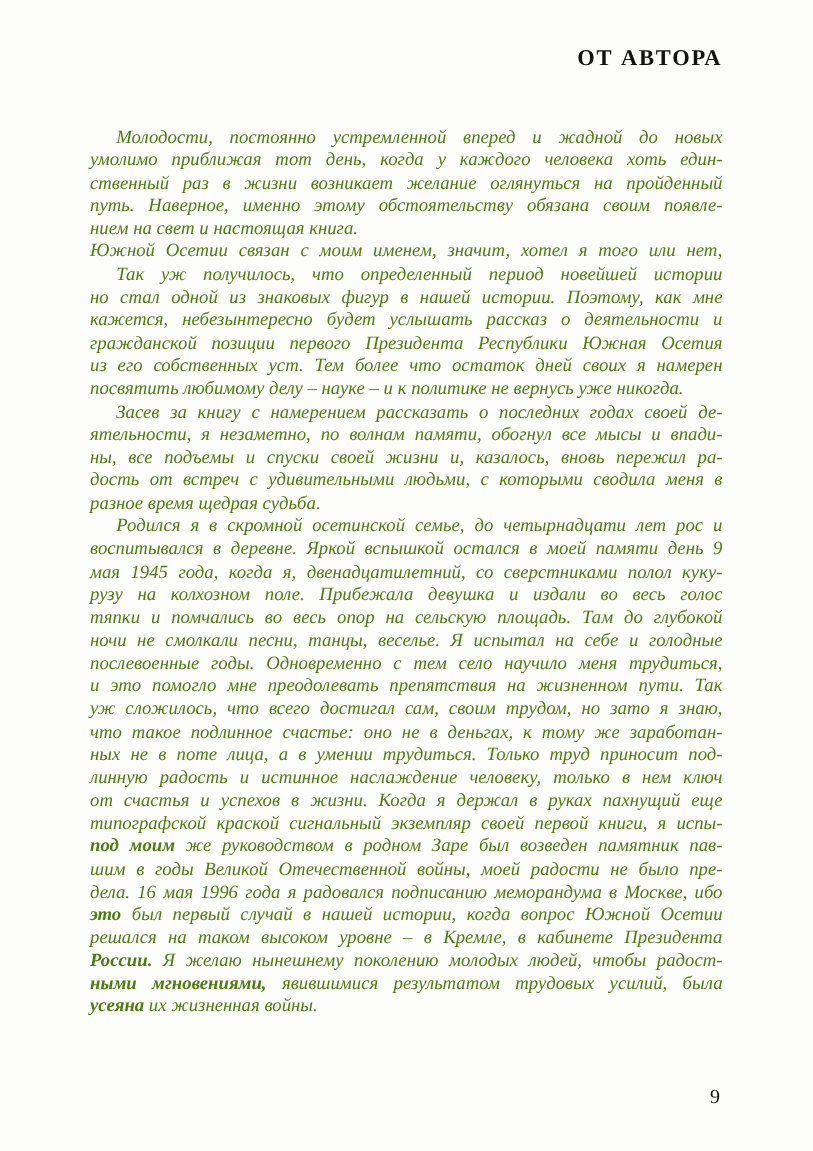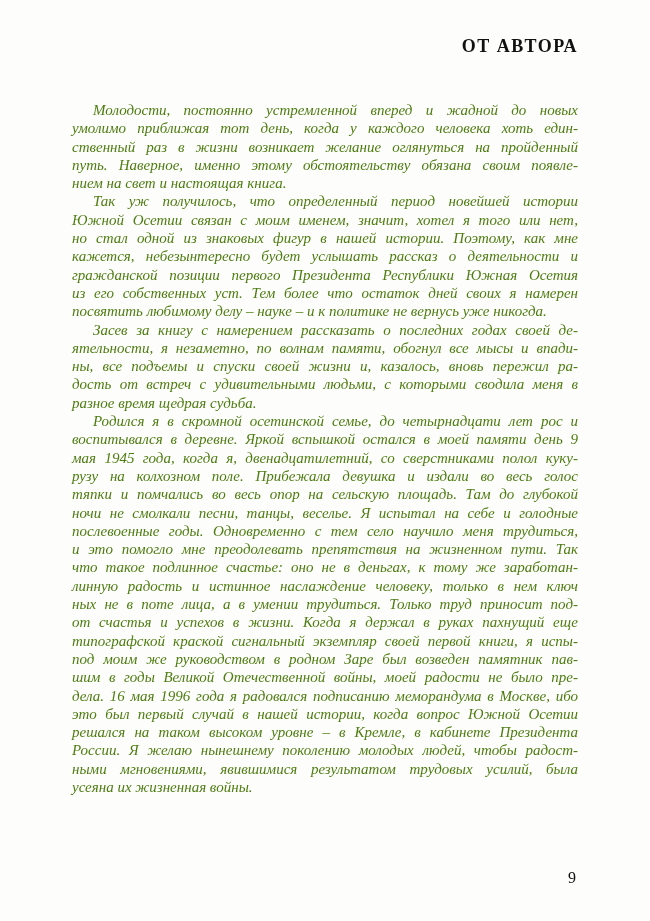--- a/index.html
+++ b/index.html
@@ -36,21 +36,21 @@
     line-height: 18.3px;
     color: #4d7c0f;
   }
   .paragraph { margin: 0; }
   .line {
     text-align: justify;
     text-align-last: justify;
   }
   .line.last { text-align-last: left; }
   .line.first { text-indent: 21px; }
-  .bold { font-weight: normal; }
+  .bold { font-weight: bold; }
   .page-number {
     position: absolute;
     top: 869px;
     right: 74px;
     font-size: 16px;
     font-style: normal;
     color: #111111;
   }
 </style>
 </head>
@@ -61,22 +61,22 @@
 
   <div class="body-text">
       <div class="paragraph">
         <div class="line first"><span>Молодости, постоянно устремленной вперед и жадной до новых</span></div>
         <div class="line"><span>умолимо приближая тот день, когда у каждого человека хоть един-</span></div>
         <div class="line"><span>ственный раз в жизни возникает желание оглянуться на пройденный</span></div>
         <div class="line"><span>путь. Наверное, именно этому обстоятельству обязана своим появле-</span></div>
         <div class="line last"><span>нием на свет и настоящая книга.</span></div>
       </div>
       <div class="paragraph">
+        <div class="line"><span>Южной Осетии связан с моим именем, значит, хотел я того или нет,</span></div>
         <div class="line first"><span>Так уж получилось, что определенный период новейшей истории</span></div>
-        <div class="line"><span>Южной Осетии связан с моим именем, значит, хотел я того или нет,</span></div>
         <div class="line"><span>но стал одной из знаковых фигур в нашей истории. Поэтому, как мне</span></div>
         <div class="line"><span>кажется, небезынтересно будет услышать рассказ о деятельности и</span></div>
         <div class="line"><span>гражданской позиции первого Президента Республики Южная Осетия</span></div>
         <div class="line"><span>из его собственных уст. Тем более что остаток дней своих я намерен</span></div>
         <div class="line last"><span>посвятить любимому делу – науке – и к политике не вернусь уже никогда.</span></div>
       </div>
       <div class="paragraph">
         <div class="line first"><span>Засев за книгу с намерением рассказать о последних годах своей де-</span></div>
         <div class="line"><span>ятельности, я незаметно, по волнам памяти, обогнул все мысы и впади-</span></div>
         <div class="line"><span>ны, все подъемы и спуски своей жизни и, казалось, вновь пережил ра-</span></div>
@@ -85,23 +85,24 @@
       </div>
       <div class="paragraph">
         <div class="line first"><span>Родился я в скромной осетинской семье, до четырнадцати лет рос и</span></div>
         <div class="line"><span>воспитывался в деревне. Яркой вспышкой остался в моей памяти день 9</span></div>
         <div class="line"><span>мая 1945 года, когда я, двенадцатилетний, со сверстниками полол куку-</span></div>
         <div class="line"><span>рузу на колхозном поле. Прибежала девушка и издали во весь голос</span></div>
         <div class="line"><span>тяпки и помчались во весь опор на сельскую площадь. Там до глубокой</span></div>
         <div class="line"><span>ночи не смолкали песни, танцы, веселье. Я испытал на себе и голодные</span></div>
         <div class="line"><span>послевоенные годы. Одновременно с тем село научило меня трудиться,</span></div>
         <div class="line"><span>и это помогло мне преодолевать препятствия на жизненном пути. Так</span></div>
+        <div class="line"><span>уж сложилось, что всего достигал сам, своим трудом, но зато я знаю,</span></div>
         <div class="line"><span>что такое подлинное счастье: оно не в деньгах, к тому же заработан-</span></div>
+        <div class="line"><span>ных не в поте лица, а в умении трудиться. Только труд приносит под-</span></div>
         <div class="line"><span>линную радость и истинное наслаждение человеку, только в нем ключ</span></div>
-        <div class="line"><span>ных не в поте лица, а в умении трудиться. Только труд приносит под-</span></div>
         <div class="line"><span>от счастья и успехов в жизни. Когда я держал в руках пахнущий еще</span></div>
         <div class="line"><span>типографской краской сигнальный экземпляр своей первой книги, я испы-</span></div>
         <div class="line"><span class="bold">под моим </span><span>же руководством в родном Заре был возведен памятник пав-</span></div>
         <div class="line"><span>шим в годы Великой Отечественной войны, моей радости не было пре-</span></div>
         <div class="line"><span>дела. 16 мая 1996 года я радовался подписанию меморандума в Москве, ибо</span></div>
         <div class="line"><span class="bold">это </span><span>был первый случай в нашей истории, когда вопрос Южной Осетии</span></div>
         <div class="line"><span>решался на таком высоком уровне – в Кремле, в кабинете Президента</span></div>
         <div class="line"><span class="bold">России. </span><span>Я желаю нынешнему поколению молодых людей, чтобы радост-</span></div>
         <div class="line"><span class="bold">ными мгновениями, </span><span>явившимися результатом трудовых усилий, была</span></div>
         <div class="line last"><span class="bold">усеяна </span><span>их жизненная войны.</span></div>

